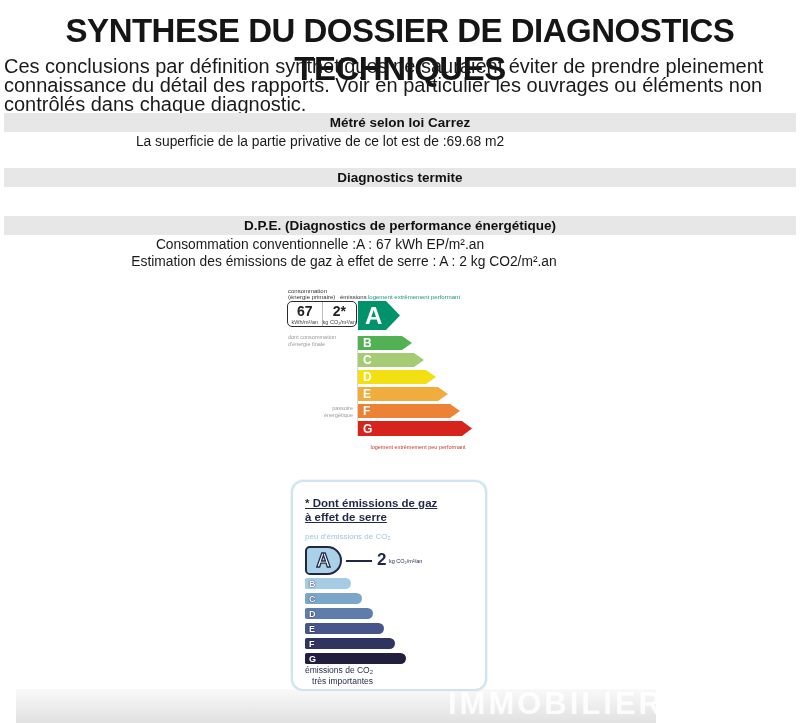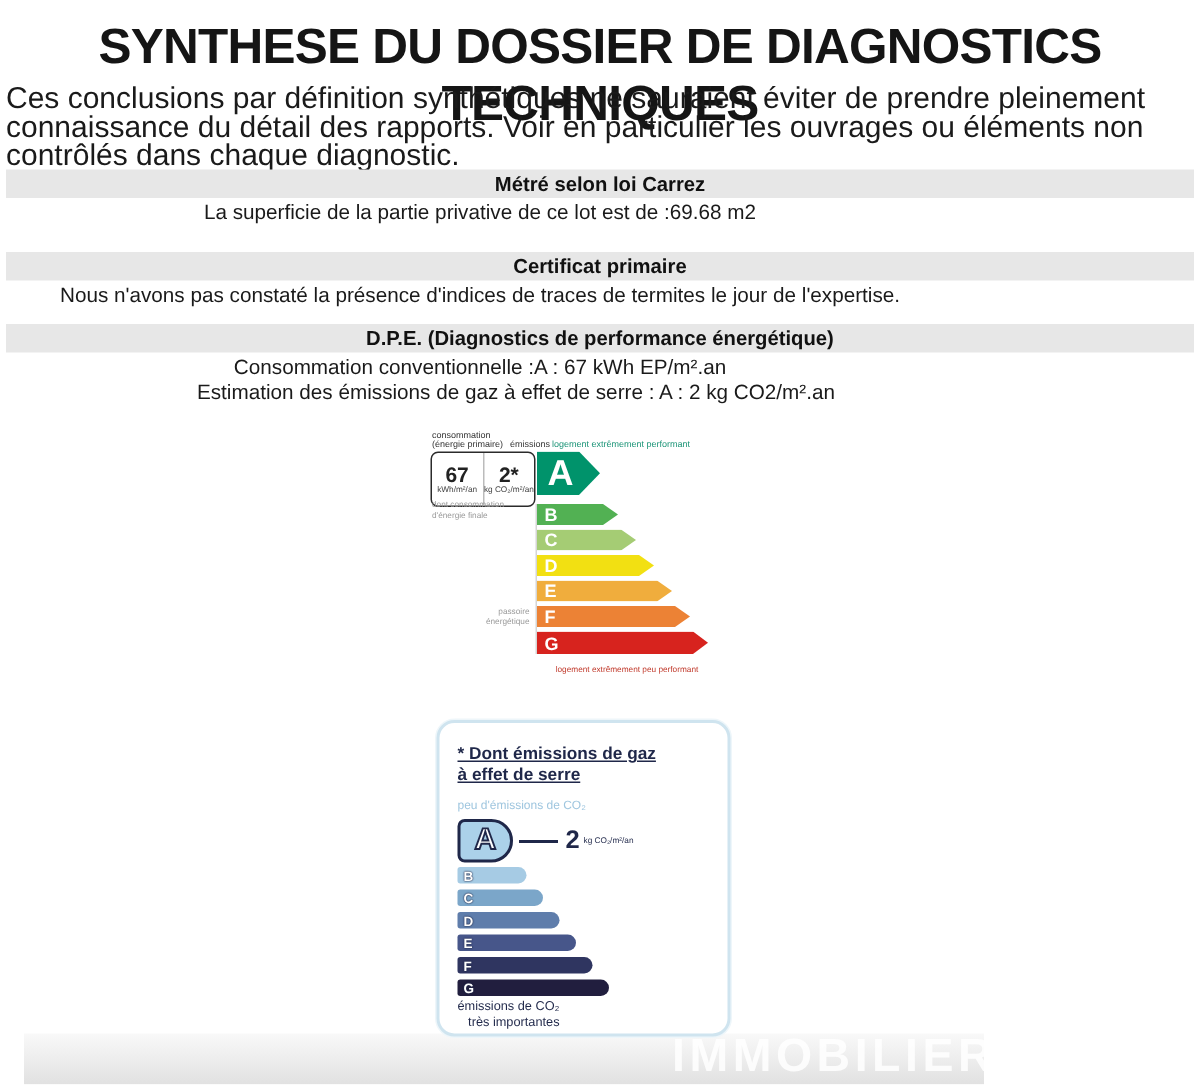--- a/index.html
+++ b/index.html
@@ -15,21 +15,21 @@
   .banner { position:absolute; left:4px; width:792px; height:19px; background:#e7e7e7;
             text-align:center; font-size:13.5px; font-weight:700; line-height:19px; color:#111; }
   .bodyline { position:absolute; left:0; width:640px; text-align:center;
               font-size:13.8px; color:#1a1a1a; }
 
   
   .dpe { position:absolute; left:286px; top:288px; width:210px; height:170px; }
   .dpe-h1 { position:absolute; left:2px; top:0; font-size:6px; color:#333; line-height:6px; }
   .dpe-h2 { position:absolute; left:54px; top:6px; font-size:6px; color:#333; }
   .dpe-best { position:absolute; left:82px; top:6px; font-size:6px; color:#1d9578; white-space:nowrap; }
-  .dpe-box { position:absolute; left:1px; top:13px; width:70px; height:37px; background:#fff;
+  .dpe-box { position:absolute; left:1px; top:13px; width:70px; height:26px; background:#fff;
              border:1.5px solid #2b2b2b; border-radius:5px; display:flex; }
   .dpe-cell { flex:1; display:flex; flex-direction:column; align-items:center; justify-content:center; }
   .dpe-cell + .dpe-cell { border-left:1px solid #bbb; }
   .dpe-val { font-size:14px; font-weight:700; color:#222; line-height:14px; }
   .dpe-unit { font-size:5.5px; color:#444; margin-top:1px; }
   .dpe-note { position:absolute; left:2px; top:46px; font-size:5.5px; line-height:7px; color:#9a9a9a; }
   .dpe-vline { position:absolute; left:71px; top:48px; width:1px; height:100px; background:#d5d5d5; }
   .dpe-rows { position:absolute; left:72px; top:0; width:130px; height:170px; }
   .dpe-arrow { position:absolute; left:0;
                clip-path:polygon(0 0, calc(100% - 10px) 0, 100% 50%, calc(100% - 10px) 100%, 0 100%); }
@@ -73,22 +73,21 @@
 
 <div class="page">
 
   <h1 class="title">SYNTHESE DU DOSSIER DE DIAGNOSTICS TECHNIQUES</h1>
 
   <p class="intro">Ces conclusions par définition synthétiques ne sauraient éviter de prendre pleinement connaissance du détail des rapports. Voir en particulier les ouvrages ou éléments non contrôlés dans chaque diagnostic.</p>
 
   <div class="banner" style="top:113px;">Métré selon loi Carrez</div>
   <div class="bodyline" style="top:134px;">La superficie de la partie privative de ce lot est de :69.68 m2</div>
 
-  <div class="banner" style="top:168px;">Certificat primaire</div>
-  <div class="bodyline" style="top:189px;">Nous n'avons pas constaté la présence d'indices de traces de termites le jour de l'expertise.</div>
+  <div class="banner" style="top:168px;">Diagnostics termite</div>
 
   <div class="banner" style="top:216px;">D.P.E. (Diagnostics de performance énergétique)</div>
   <div class="bodyline" style="top:237px;">Consommation conventionnelle :A : 67 kWh EP/m².an</div>
   <div class="bodyline" style="top:254px;margin-left:24px;">Estimation des émissions de gaz à effet de serre : A : 2 kg CO2/m².an</div>
 
   <div class="dpe">
     <div class="dpe-h1">
       <span>consommation</span><br>
       <span>(énergie primaire)</span>
     </div>

